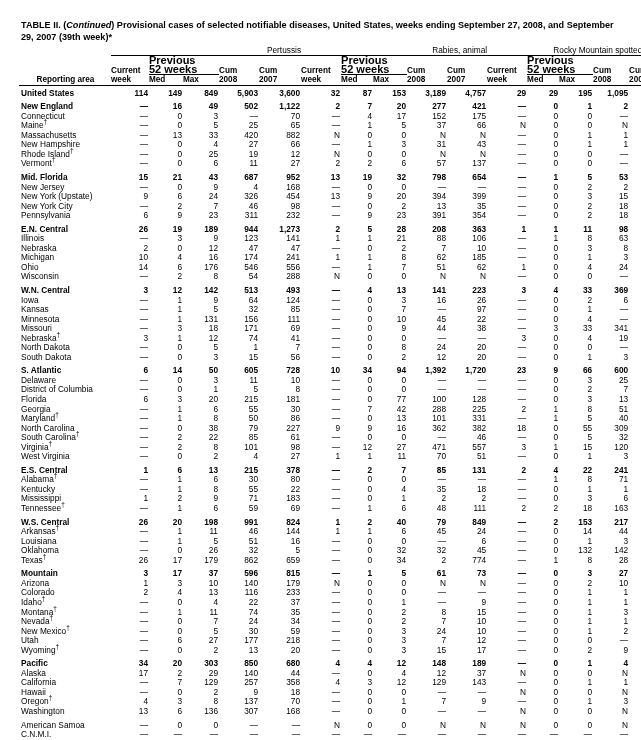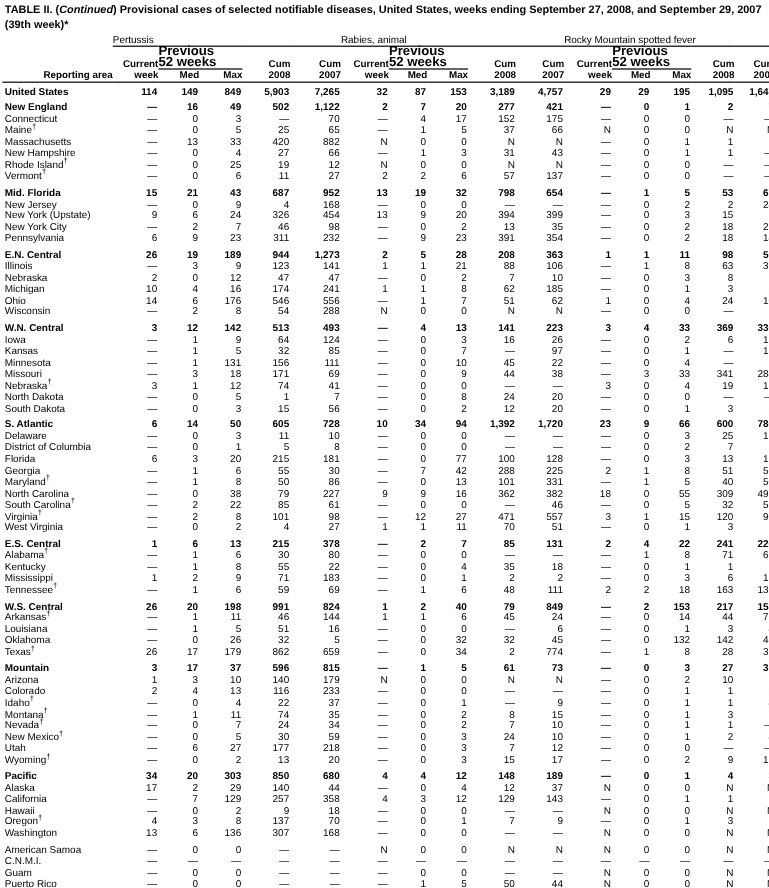--- a/index.html
+++ b/index.html
@@ -12,21 +12,21 @@
     width: 641px;
     height: 740px;
     font-family: "Liberation Sans", sans-serif;
     color: #000000;
     overflow: hidden;
   }
   #page {
     position: relative;
     width: 641px;
     height: 636px;
-    padding: 0;
+    padding: 17px;
     box-sizing: border-box;
   }
   .title-block {
     font-size: 9.1px;
     line-height: 11.5px;
     padding: 3px 4px 2px 4px;
     font-weight: bold;
   }
   .title-block .cont {
     font-style: italic;
@@ -44,36 +44,36 @@
     padding: 0;
     margin: 0;
     vertical-align: bottom;
     white-space: nowrap;
   }
 
   
   .rule-thick { border-top: 1.6px solid #000; }
 
   .grp-title {
-    text-align: left;
+    text-align: right;
     font-size: 8.3px;
     font-weight: normal;
     padding-bottom: 1px;
     border-bottom: 0.9px solid #000;
   }
   .grp-spacer { border: none; }
 
   .hdr-cell {
-    text-align: right;
+    text-align: left;
     font-weight: bold;
     font-size: 8.2px;
     line-height: 9.2px;
     padding-bottom: 1px;
   }
-  .hdr-cell.left { text-align: right; padding-left: 1px; }
+  .hdr-cell.left { text-align: center; padding-left: 1px; }
   .prev-label {
     text-align: left;
     font-weight: bold;
     font-size: 11px;
     line-height: 9.2px;
   }
   .prev-underline { border-bottom: 0.9px solid #000; }
 
   .spacer-row td { height: 3px; font-size: 1px; line-height: 1px; }
 
@@ -190,21 +190,21 @@
       <tbody id="rows-body">
         <tr class="spacer-row">
           <td colspan="16" class="rule-thick"></td>
         </tr>
         <tr class="data bold">
           <td class="area">United States</td>
           <td>114</td>
           <td>149</td>
           <td>849</td>
           <td>5,903</td>
-          <td>7,265</td>
+          <td>3,600</td>
           <td>32</td>
           <td>87</td>
           <td>153</td>
           <td>3,189</td>
           <td>4,757</td>
           <td>29</td>
           <td>29</td>
           <td>195</td>
           <td>1,095</td>
           <td>1,647</td>

